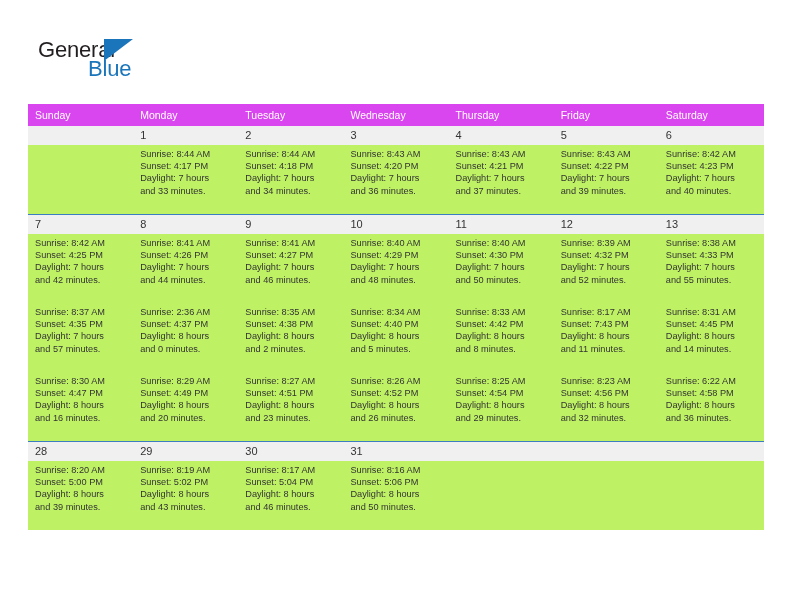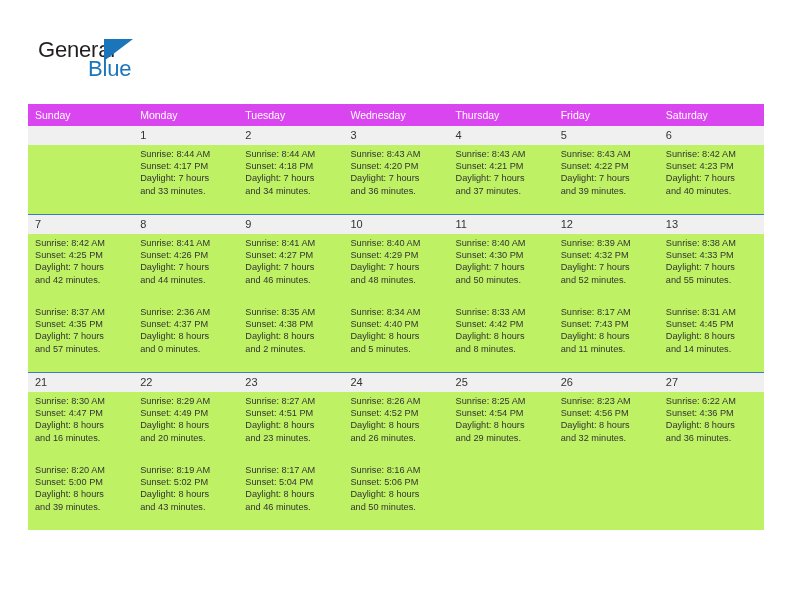--- a/index.html
+++ b/index.html
@@ -322,29 +322,20 @@
             <div class="dl2">and 11 minutes.</div>
           </td>
           <td>
             <div>Sunrise: 8:31 AM</div>
             <div>Sunset: 4:45 PM</div>
             <div>Daylight: 8 hours</div>
             <div class="dl2">and 14 minutes.</div>
           </td>
         </tr>
 
-        <tr class="daynum-row">
-          <td>21</td>
-          <td>22</td>
-          <td>23</td>
-          <td>24</td>
-          <td>25</td>
-          <td>26</td>
-          <td>27</td>
-        </tr>
         <tr class="info-row">
           <td>
             <div>Sunrise: 8:30 AM</div>
             <div>Sunset: 4:47 PM</div>
             <div>Daylight: 8 hours</div>
             <div class="dl2">and 16 minutes.</div>
           </td>
           <td>
             <div>Sunrise: 8:29 AM</div>
             <div>Sunset: 4:49 PM</div>
@@ -370,26 +361,35 @@
             <div class="dl2">and 29 minutes.</div>
           </td>
           <td>
             <div>Sunrise: 8:23 AM</div>
             <div>Sunset: 4:56 PM</div>
             <div>Daylight: 8 hours</div>
             <div class="dl2">and 32 minutes.</div>
           </td>
           <td>
             <div>Sunrise: 6:22 AM</div>
-            <div>Sunset: 4:36 PM</div>
+            <div>Sunset: 4:58 PM</div>
             <div>Daylight: 8 hours</div>
             <div class="dl2">and 36 minutes.</div>
           </td>
         </tr>
 
+        <tr class="daynum-row">
+          <td>28</td>
+          <td>29</td>
+          <td>30</td>
+          <td>31</td>
+          <td class="empty-cell"></td>
+          <td class="empty-cell"></td>
+          <td class="empty-cell"></td>
+        </tr>
         <tr class="info-row">
           <td>
             <div>Sunrise: 8:20 AM</div>
             <div>Sunset: 5:00 PM</div>
             <div>Daylight: 8 hours</div>
             <div class="dl2">and 39 minutes.</div>
           </td>
           <td>
             <div>Sunrise: 8:19 AM</div>
             <div>Sunset: 5:02 PM</div>

